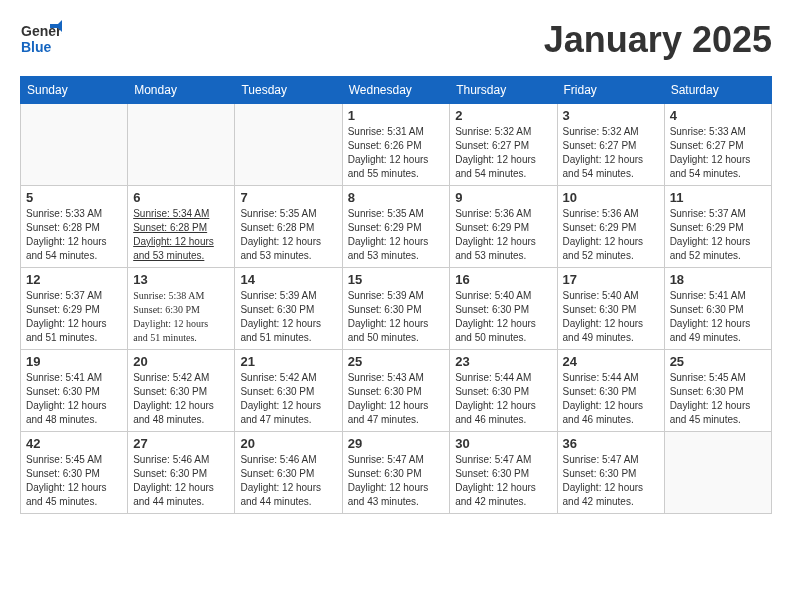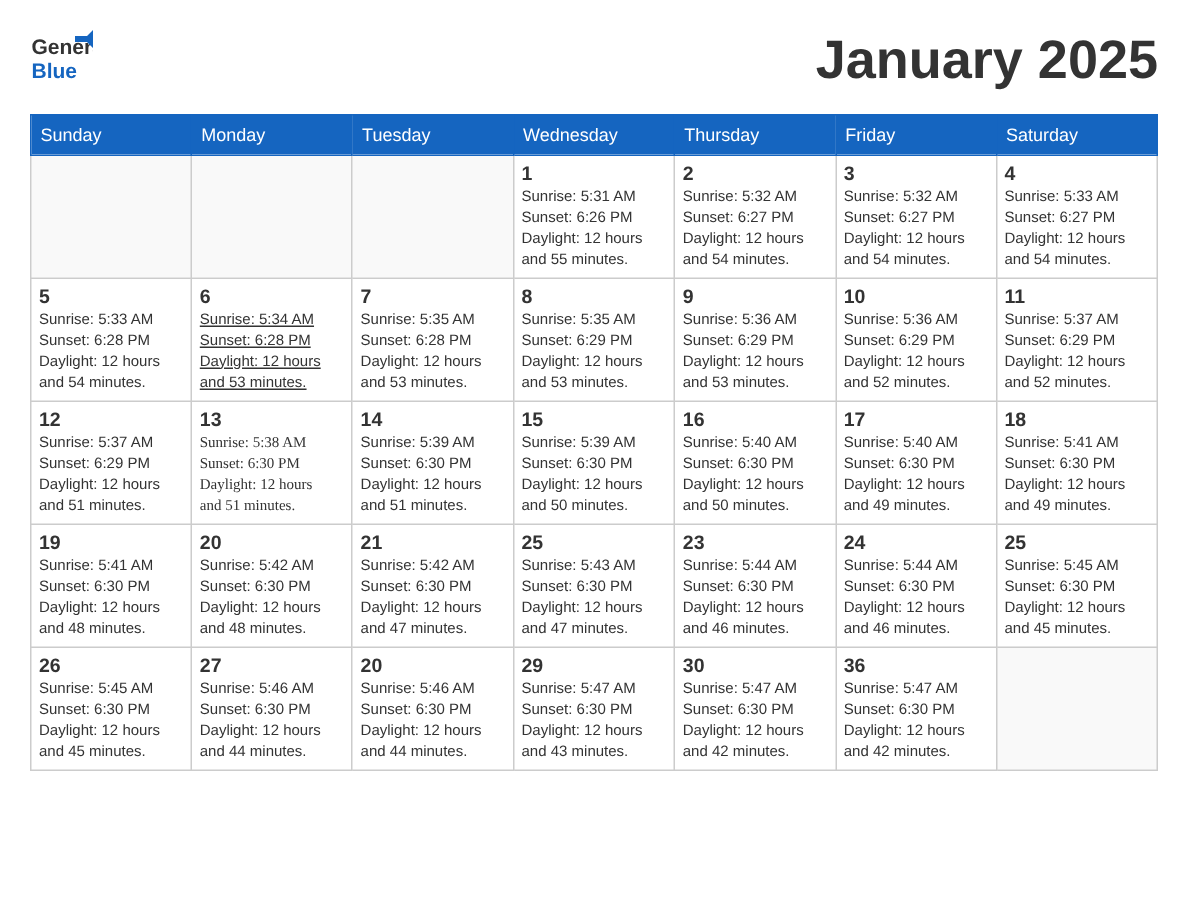--- a/index.html
+++ b/index.html
@@ -292,21 +292,21 @@
         <td>
           <div class="day-num">25</div>
           <div class="day-info" style="white-space: pre-line;">Sunrise: 5:45 AM
 Sunset: 6:30 PM
 Daylight: 12 hours
 and 45 minutes.</div>
         </td>
       </tr>
       <tr>
         <td>
-          <div class="day-num">26</div>
+          <div class="day-num">42</div>
           <div class="day-info" style="white-space: pre-line;">Sunrise: 5:45 AM
 Sunset: 6:30 PM
 Daylight: 12 hours
 and 45 minutes.</div>
         </td>
         <td>
           <div class="day-num">27</div>
           <div class="day-info" style="white-space: pre-line;">Sunrise: 5:46 AM
 Sunset: 6:30 PM
 Daylight: 12 hours

